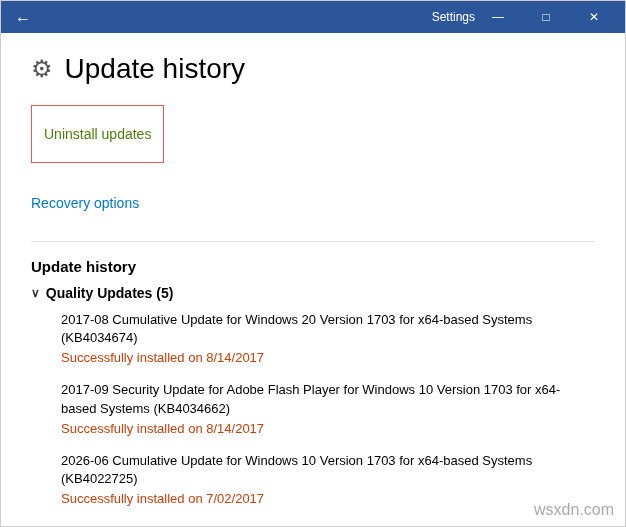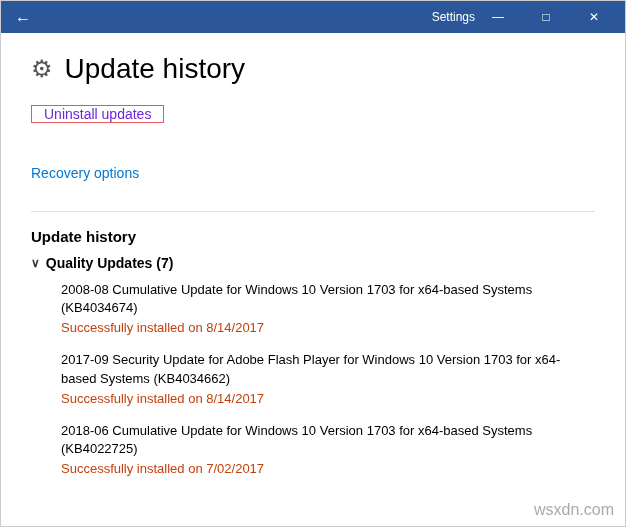--- a/index.html
+++ b/index.html
@@ -91,27 +91,26 @@
     }
 
     .page-title {
       font-size: 28px;
       font-weight: 300;
       color: #000;
     }
 
     .link-button {
       display: inline-block;
-      color: #6d28d9;
+      color: #4d7c0f;
       font-size: 14px;
       cursor: pointer;
       text-decoration: none;
       border: 1px solid #e05c5c;
-      padding: 0 12px;
-      margin-bottom: 10px;
+      padding: 20px 12px;
     }
 
     .link-button-plain {
       display: inline-block;
       color: #0078d4;
       font-size: 14px;
       cursor: pointer;
       text-decoration: none;
       margin-bottom: 20px;
       margin-top: 32px;
@@ -203,35 +202,35 @@
 
     <div class="divider"></div>
 
     
     <div class="update-group">
       <div class="section-title">Update history</div>
 
       <div>
         <div class="group-header">
           <span class="chevron">∨</span>
-          <span>Quality Updates (7)</span>
+          <span>Quality Updates (5)</span>
         </div>
 
         <div class="update-item">
-          <div class="update-name">2008-08 Cumulative Update for Windows 10 Version 1703 for x64-based Systems (KB4034674)</div>
+          <div class="update-name">2017-08 Cumulative Update for Windows 20 Version 1703 for x64-based Systems (KB4034674)</div>
           <div class="update-status">Successfully installed on 8/14/2017</div>
         </div>
 
         <div class="update-item">
           <div class="update-name">2017-09 Security Update for Adobe Flash Player for Windows 10 Version 1703 for x64-based Systems (KB4034662)</div>
           <div class="update-status">Successfully installed on 8/14/2017</div>
         </div>
 
         <div class="update-item">
-          <div class="update-name">2018-06 Cumulative Update for Windows 10 Version 1703 for x64-based Systems (KB4022725)</div>
+          <div class="update-name">2026-06 Cumulative Update for Windows 10 Version 1703 for x64-based Systems (KB4022725)</div>
           <div class="update-status">Successfully installed on 7/02/2017</div>
         </div>
       </div>
     </div>
 
     
     <div style="position: fixed; bottom: 8px; right: 12px; font-size: 16px; color: #aaa;">wsxdn.com</div>
 
   </div>
 </div>

